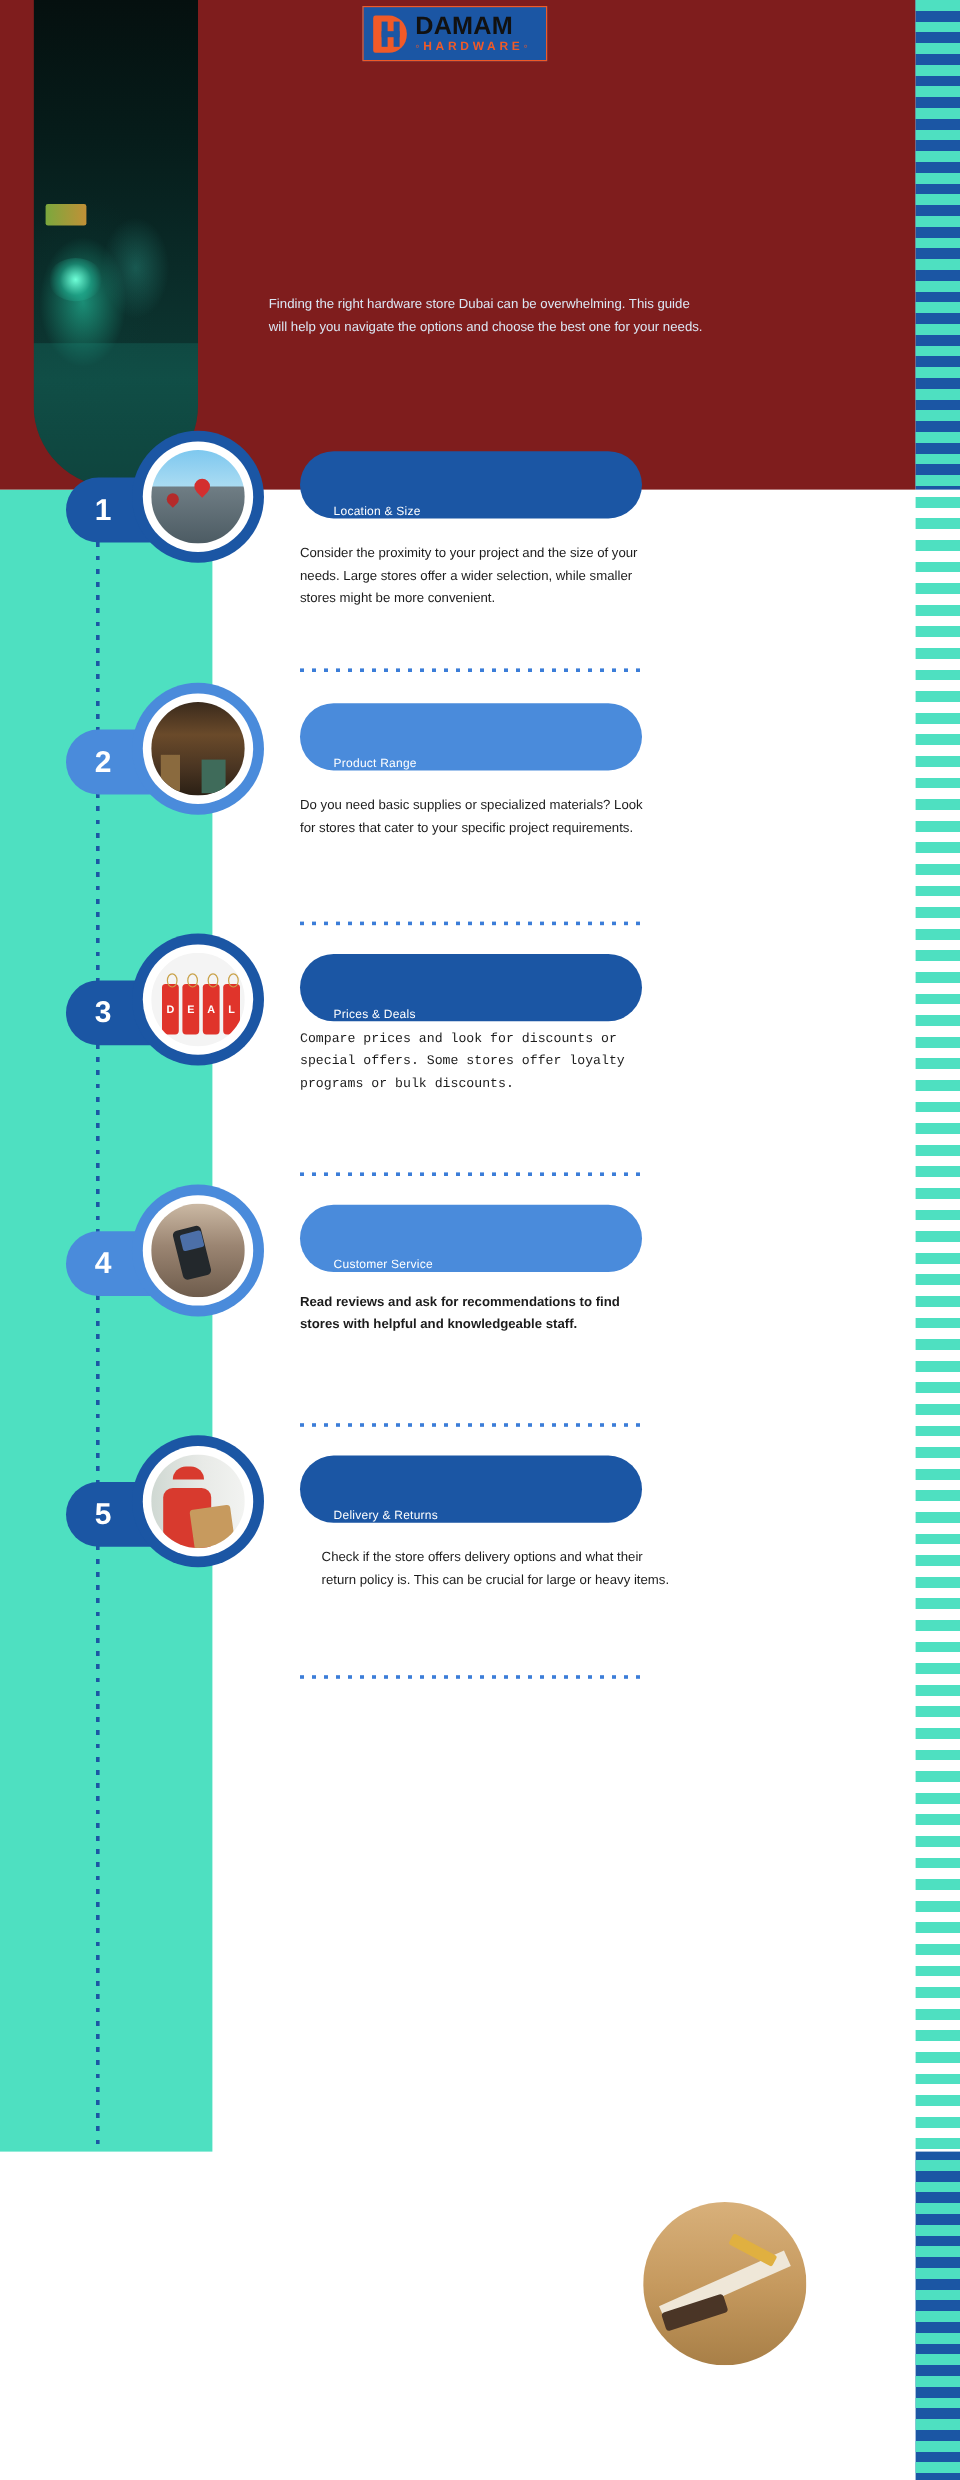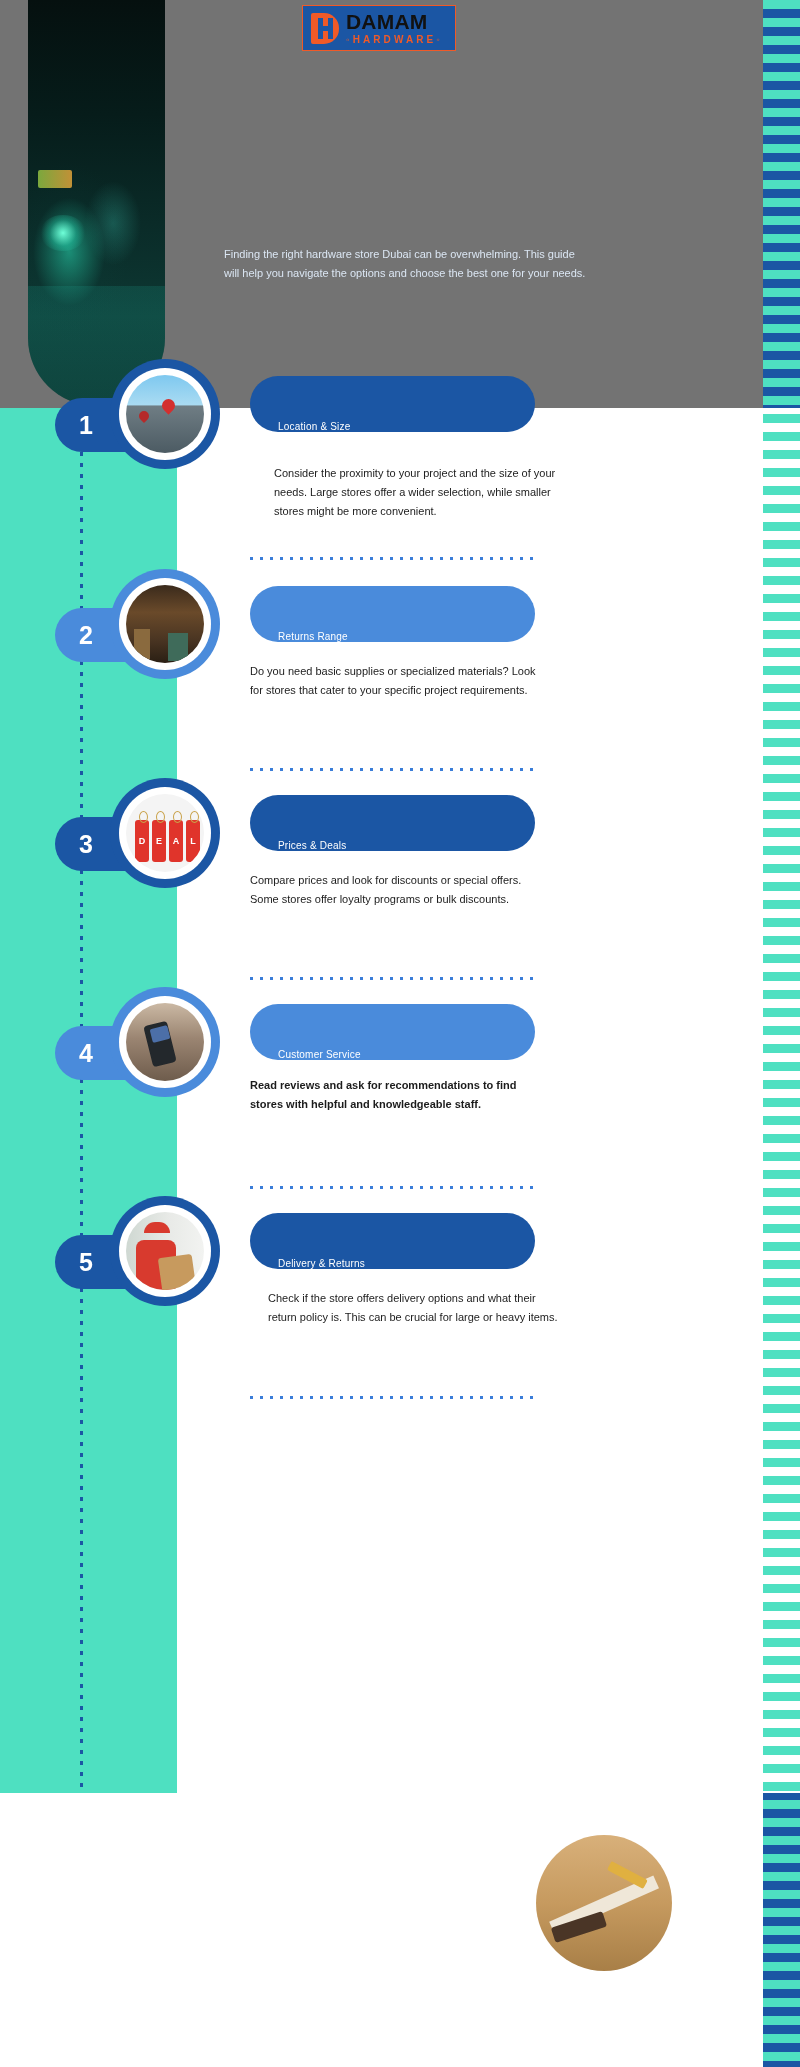--- a/index.html
+++ b/index.html
@@ -32,21 +32,21 @@
     background:#1b56a4; z-index:5;
   }
   .stripes-bg-bot {
     position:absolute; left:763px; top:1793px; width:37px; height:274px;
     background:#1b56a4; z-index:5;
   }
 
   
   .header {
     position:absolute; left:0; top:0; width:763px; height:408px;
-    background:#737373; z-index:3;
+    background:#7f1d1d; z-index:3;
   }
   .hero-photo {
     position:absolute; left:28px; top:0px;
     width:137px; height:406px;
     border-radius:0 0 68px 68px;
     background:
       radial-gradient(ellipse 60px 90px at 30% 62%, rgba(40,220,180,0.55) 0%, rgba(10,60,55,0.12) 60%, transparent 100%),
       radial-gradient(ellipse 40px 60px at 62% 55%, rgba(60,200,180,0.30) 0%, transparent 70%),
       linear-gradient(to bottom, #05100f 0%, #061c1a 28%, #0a2b28 55%, #0d3833 78%, #0a2623 100%);
     overflow:hidden;
@@ -319,40 +319,40 @@
           <div class="art city">
               <div class="pin"></div>
               <div class="pin2"></div>
             </div>
         </div>
       </div>
     </div>
     <div class="title-bar" style="background:#1b56a4; top:28px;">
       <span>Location &amp; Size</span>
     </div>
-    <div class="desc" style="top:116px;margin-left:24px;">Consider the proximity to your project and the size of your needs. Large stores offer a wider selection, while smaller stores might be more convenient.</div>
+    <div class="desc" style="top:104px;">Consider the proximity to your project and the size of your needs. Large stores offer a wider selection, while smaller stores might be more convenient.</div>
   </div>
   <div class="divider" style="top:557px;"></div>
 
   <div class="step" id="step2" style="left:0; top:558px;">
     <div class="num-pill" style="background:#4a8bdb;">
       <span>2</span>
     </div>
     <div class="circle-ring" style="background:#4a8bdb;">
       <div class="circle-white">
         <div class="circle-img">
           <div class="art souq">
               <div class="s1"></div>
               <div class="s2"></div>
             </div>
         </div>
       </div>
     </div>
     <div class="title-bar" style="background:#4a8bdb; top:28px;">
-      <span>Returns Range</span>
+      <span>Product Range</span>
     </div>
     <div class="desc" style="top:104px;">Do you need basic supplies or specialized materials? Look for stores that cater to your specific project requirements.</div>
   </div>
   <div class="divider" style="top:768px;"></div>
 
   <div class="step" id="step3" style="left:0; top:767px;">
     <div class="num-pill" style="background:#1b56a4;">
       <span>3</span>
     </div>
     <div class="circle-ring" style="background:#1b56a4;">
@@ -363,21 +363,21 @@
             <div class="tag" style="left:26px;">E</div>
             <div class="tag" style="left:43px;">A</div>
             <div class="tag" style="left:60px;">L</div>
           </div>
         </div>
       </div>
     </div>
     <div class="title-bar" style="background:#1b56a4; top:28px;">
       <span>Prices &amp; Deals</span>
     </div>
-    <div class="desc" style="top:104px;">Compare prices and look for discounts or special offers. Some stores offer loyalty programs or bulk discounts.</div>
+    <div class="desc" style="top:90px;font-family:Liberation Mono, monospace;">Compare prices and look for discounts or special offers. Some stores offer loyalty programs or bulk discounts.</div>
   </div>
   <div class="divider" style="top:977px;"></div>
 
   <div class="step" id="step4" style="left:0; top:976px;">
     <div class="num-pill" style="background:#4a8bdb;">
       <span>4</span>
     </div>
     <div class="circle-ring" style="background:#4a8bdb;">
       <div class="circle-white">
         <div class="circle-img">

